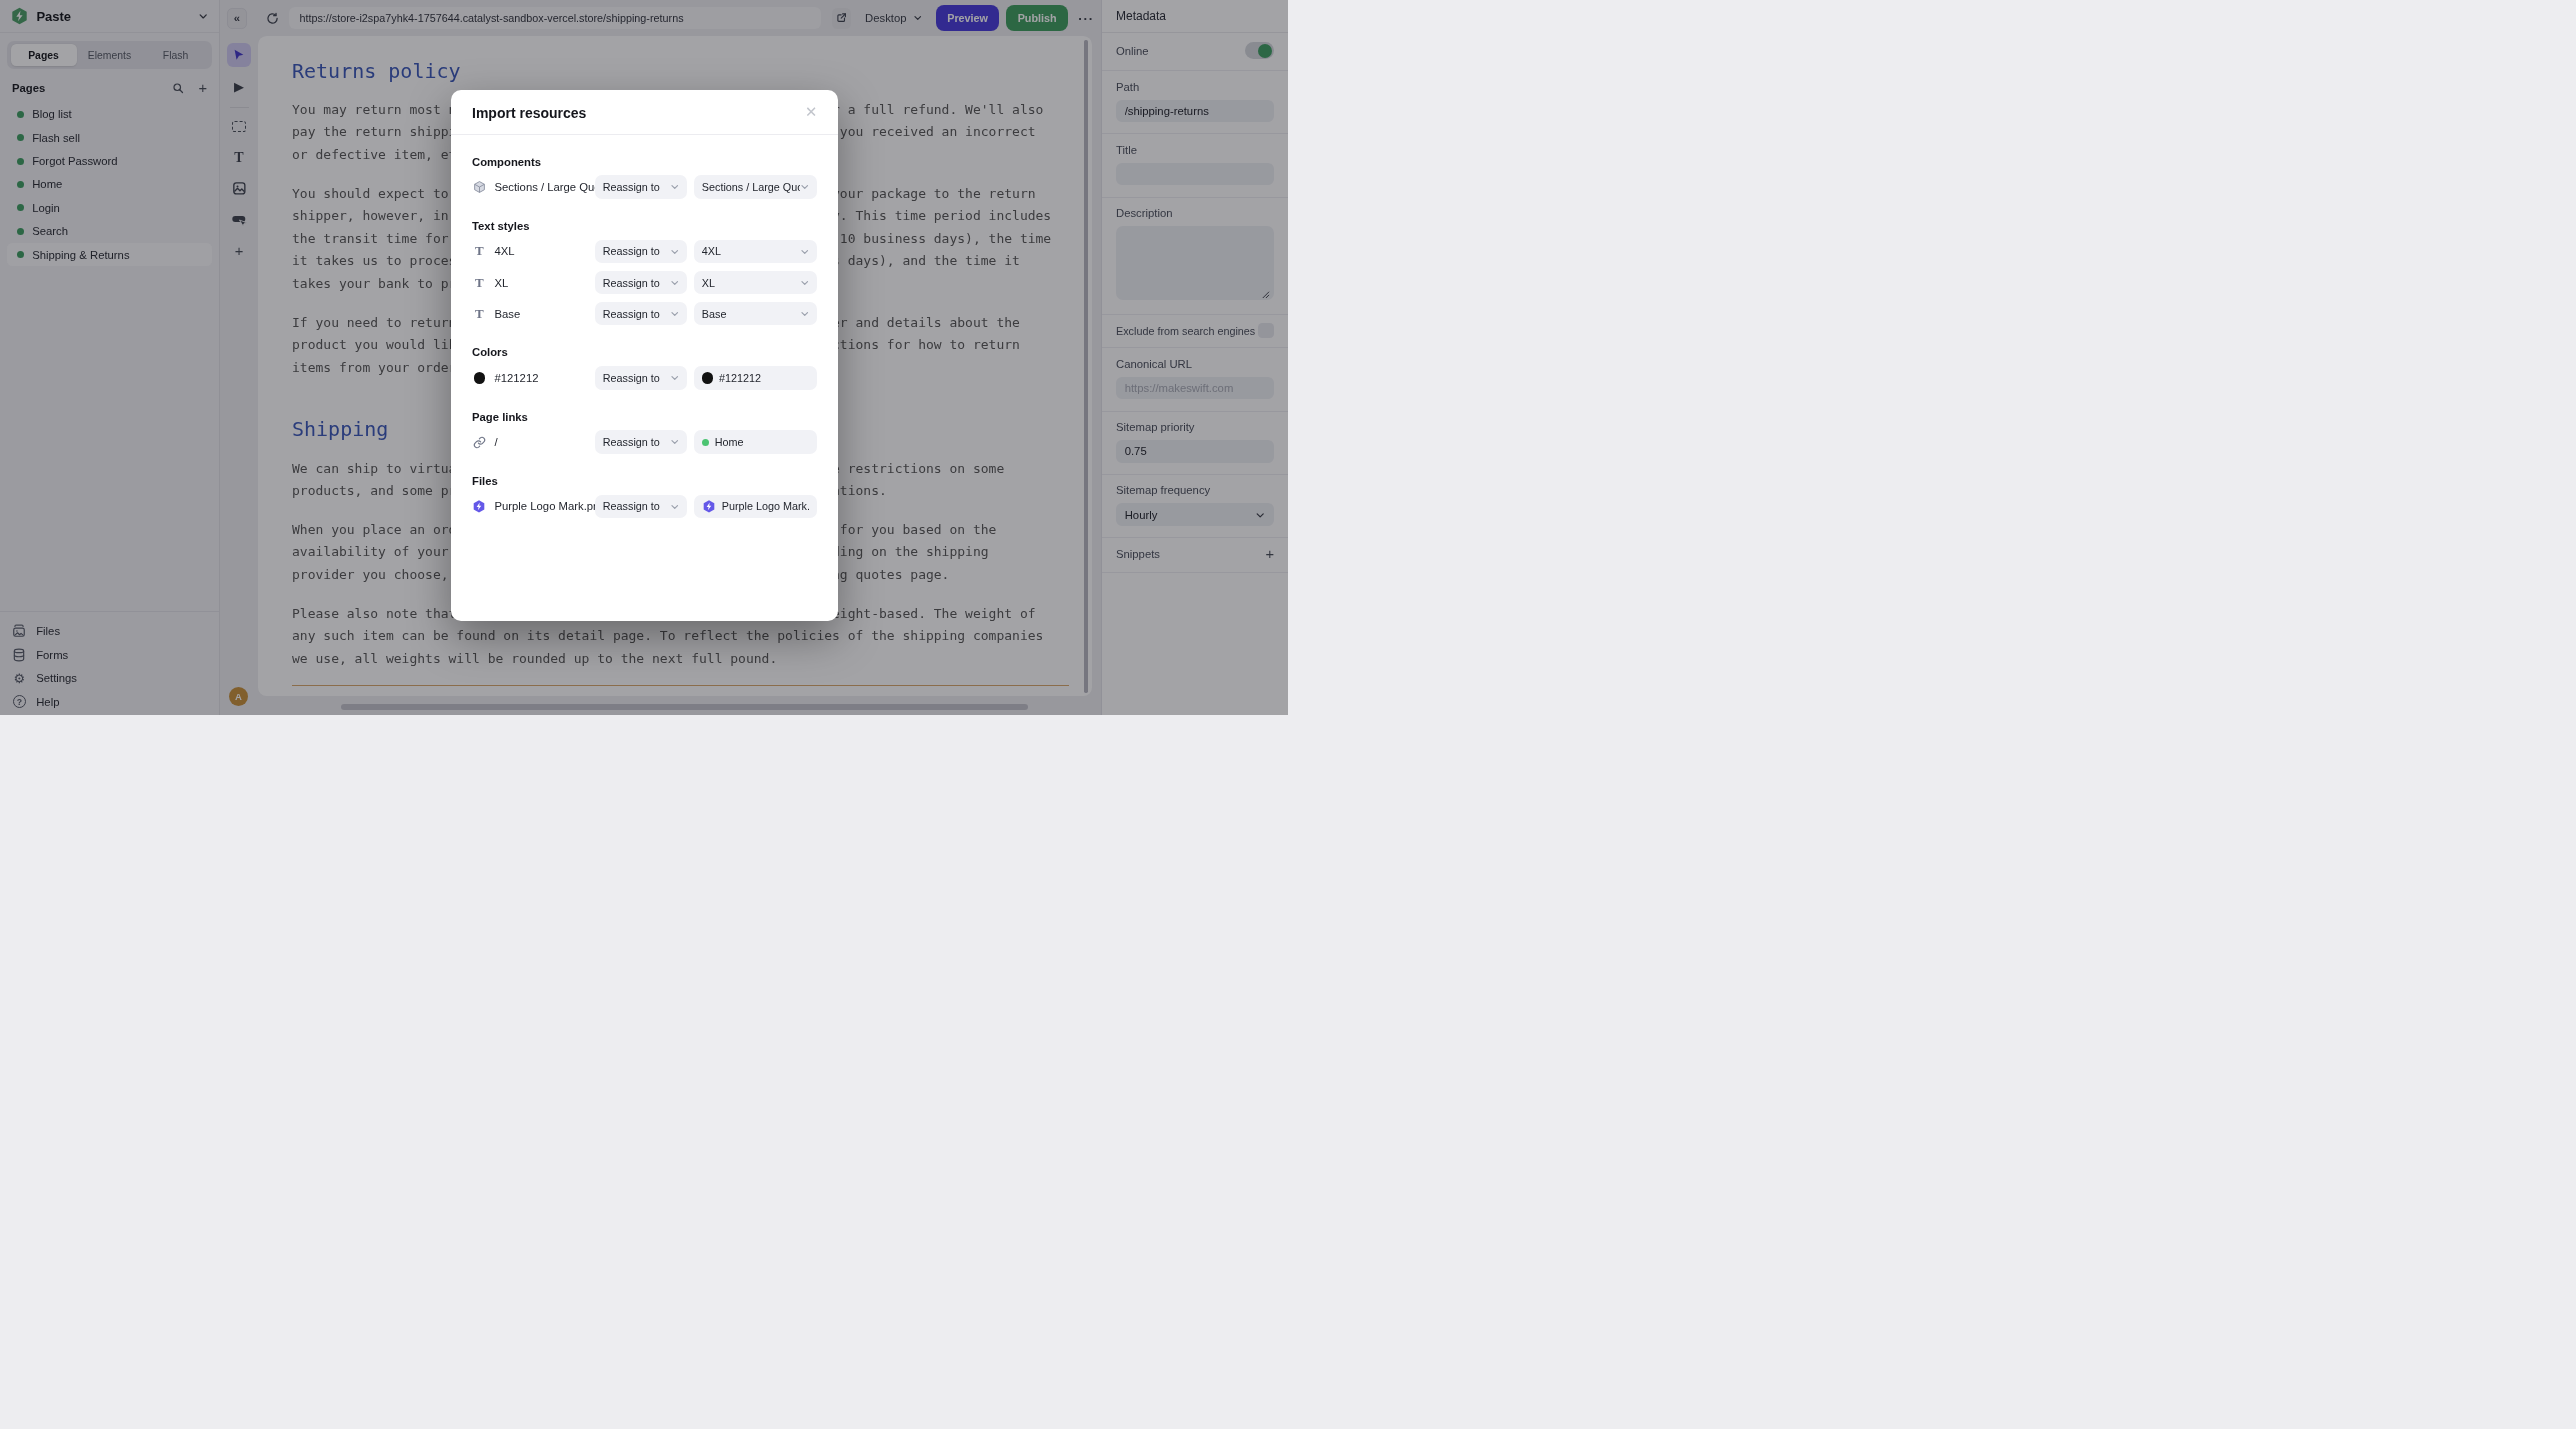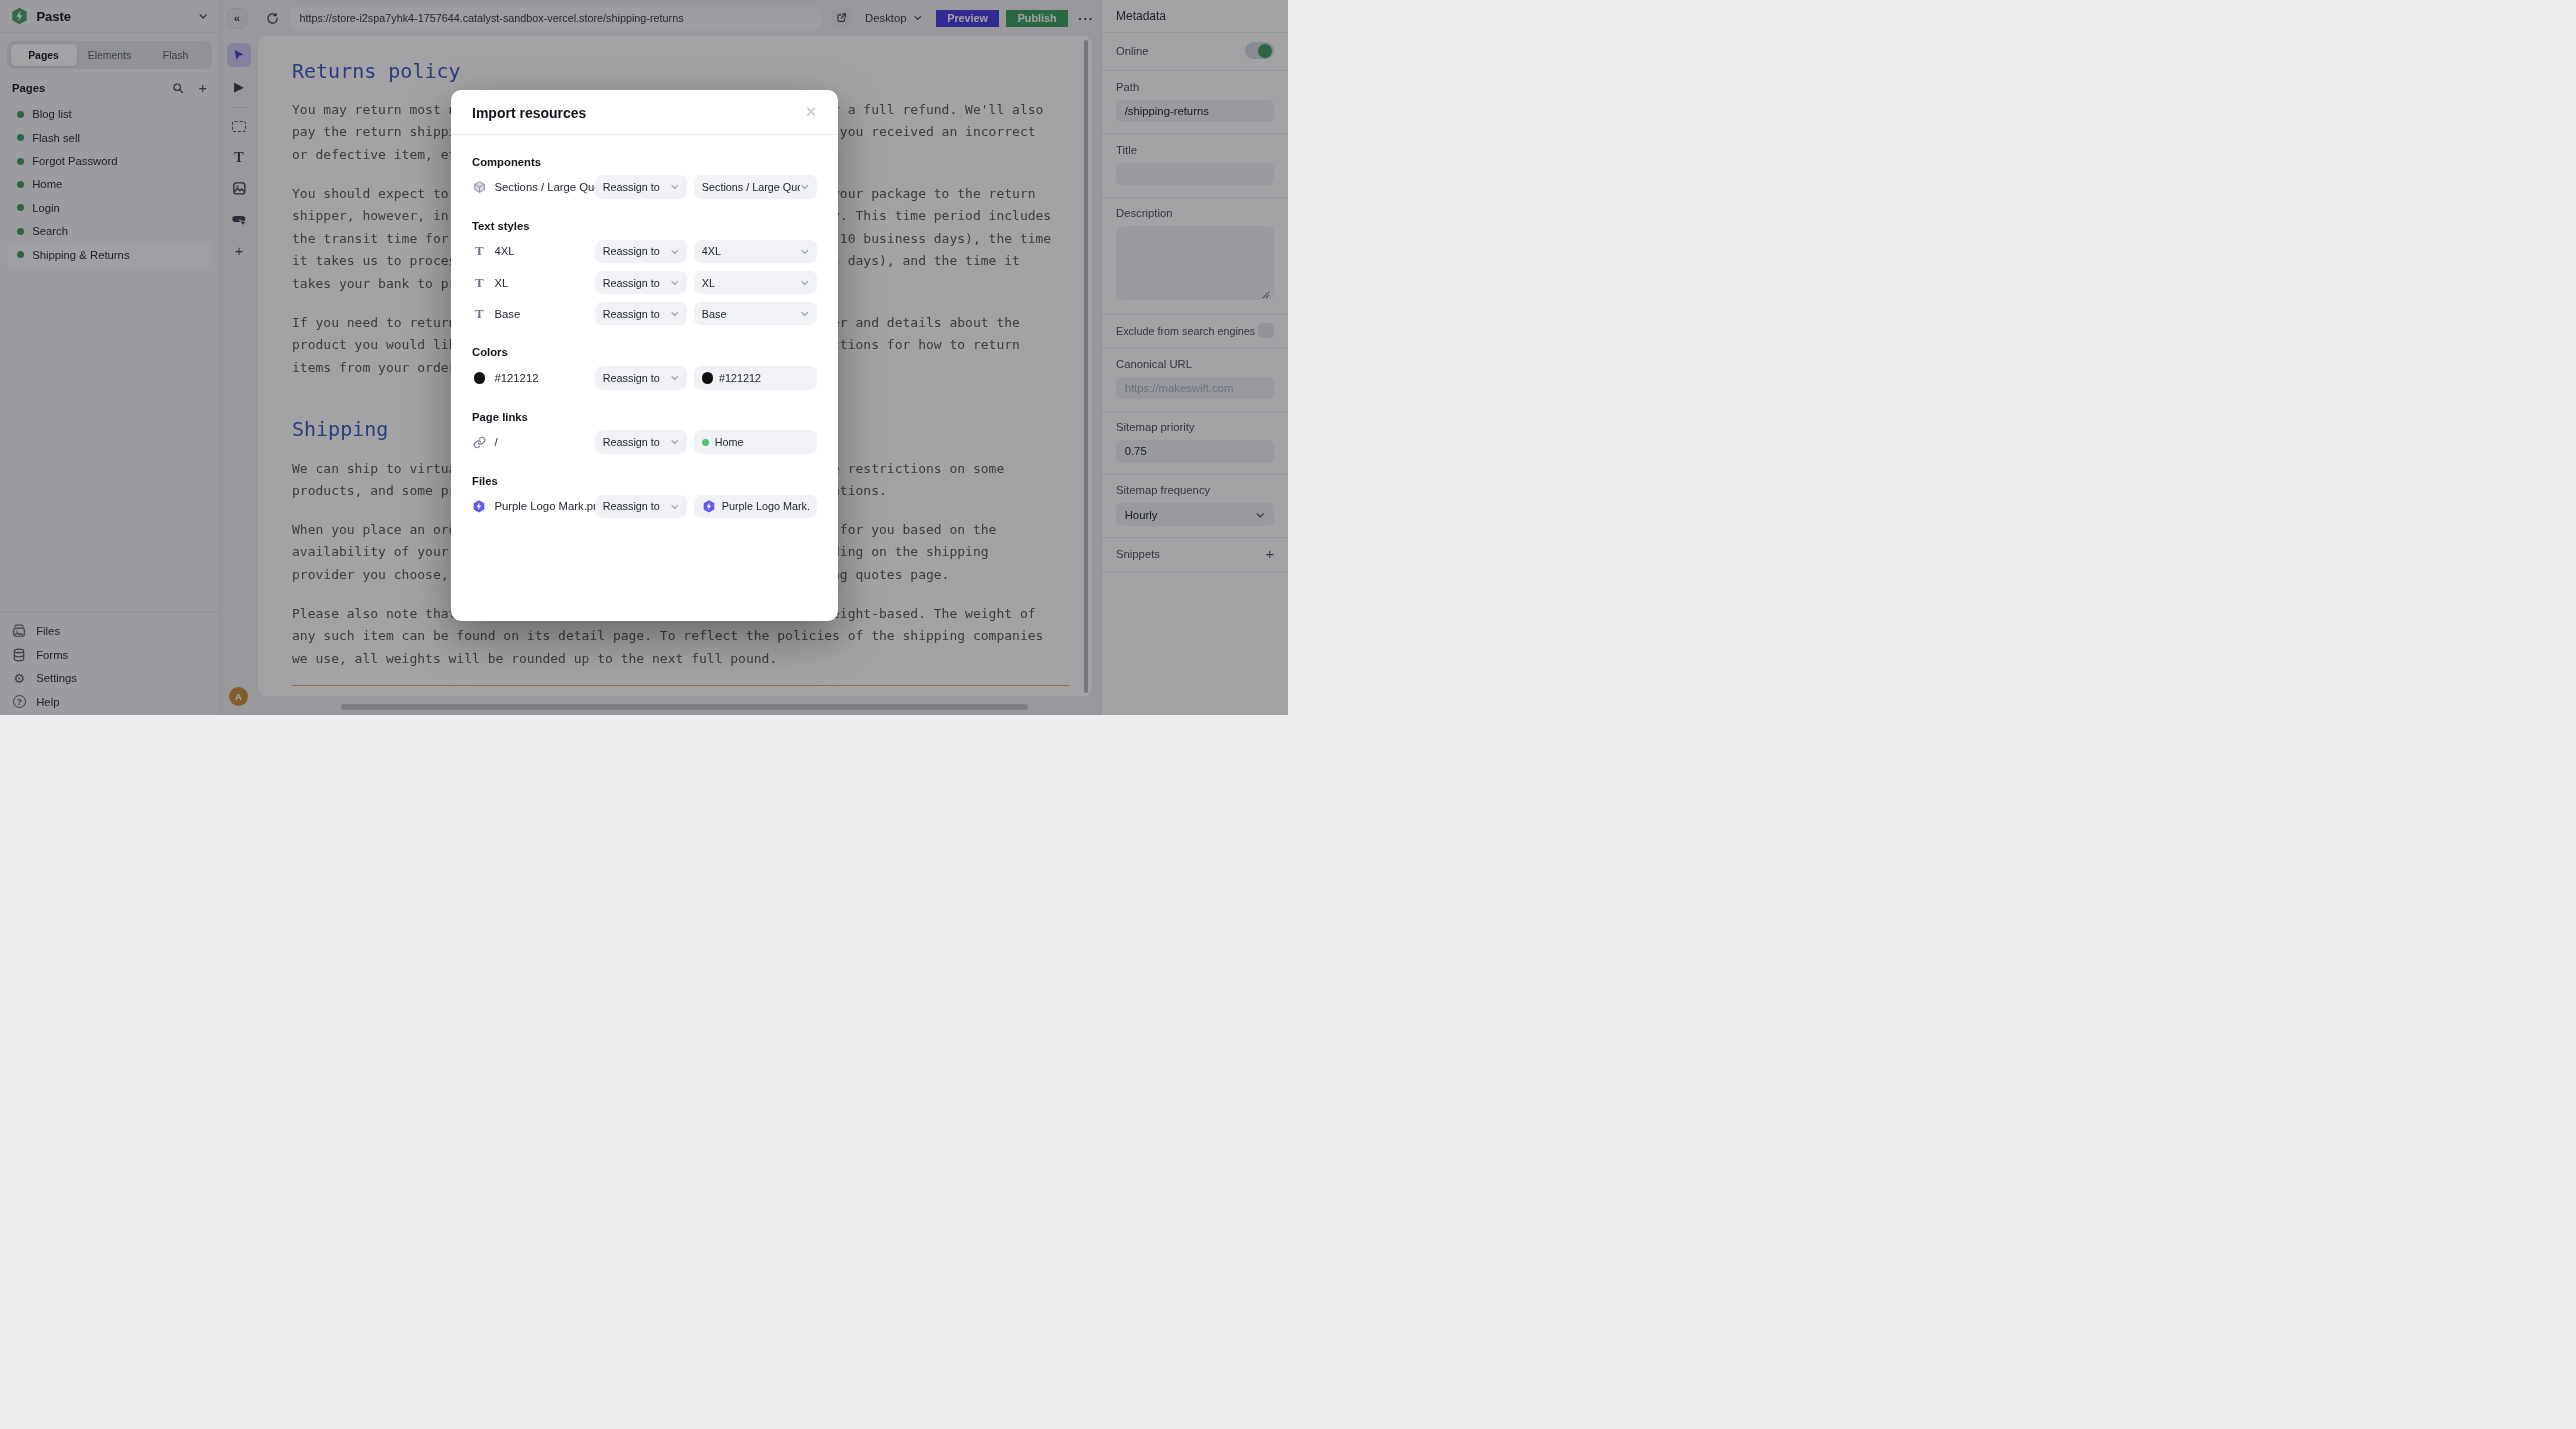--- a/index.html
+++ b/index.html
@@ -48,21 +48,21 @@
                   border:0.9px solid #dcdce2; display:flex; align-items:center;
                   justify-content:center; font-size:11.3px; font-weight:700; color:#3a3e48; }
   .refresh-ico { margin-left:19px; }
   .url-pill { width:571px; height:22.5px; margin:0 10.4px; background:#f7f7f9;
               border-radius:6px; display:flex; align-items:center; padding:0 10.4px;
               font-size:10.8px; color:#33363f; white-space:nowrap; overflow:hidden; }
   .ext-btn { width:21px; height:21px; border-radius:5.2px; background:#e7e7eb;
              display:flex; align-items:center; justify-content:center; }
   .device { margin:0 5.2px 0 14px; display:flex; align-items:center; gap:6px;
             font-size:11.3px; color:#3a3e48; }
-  .btn { height:17px; padding:0 11.3px; border-radius:0; font-size:10.8px;
+  .btn { height:26px; padding:0 11.3px; border-radius:8px; font-size:10.8px;
          font-weight:600; color:#fff; display:flex; align-items:center; border:none; }
   .btn-preview { background:#4a3ddb; margin-left:8.7px; }
   .btn-publish { background:#3f9e5f; margin-left:7px; }
   .more-dots { margin-left:10.4px; font-size:13px; font-weight:700; color:#3a3e48;
                letter-spacing:0.9px; }
 
   
   .toolrail { position:absolute; left:220px; top:36px; width:38px; z-index:1;
               display:flex; flex-direction:column; align-items:center; }
   .tool { width:24px; height:24px; display:flex; align-items:center; justify-content:center;

